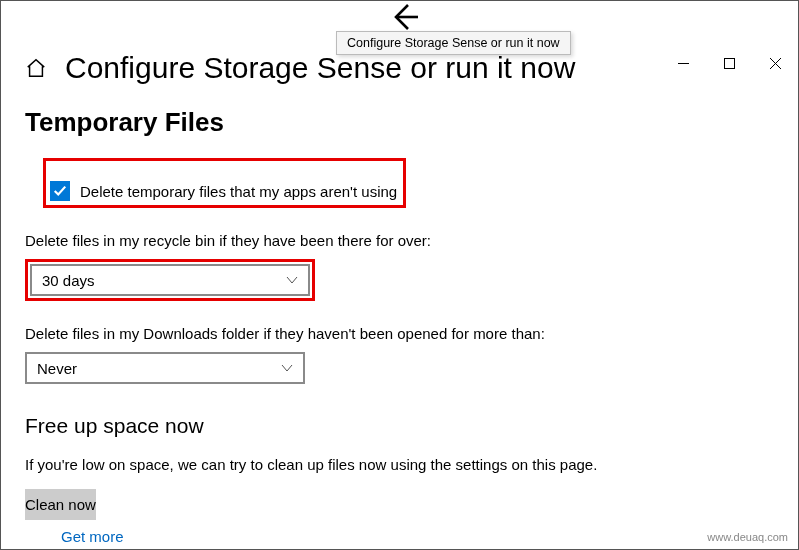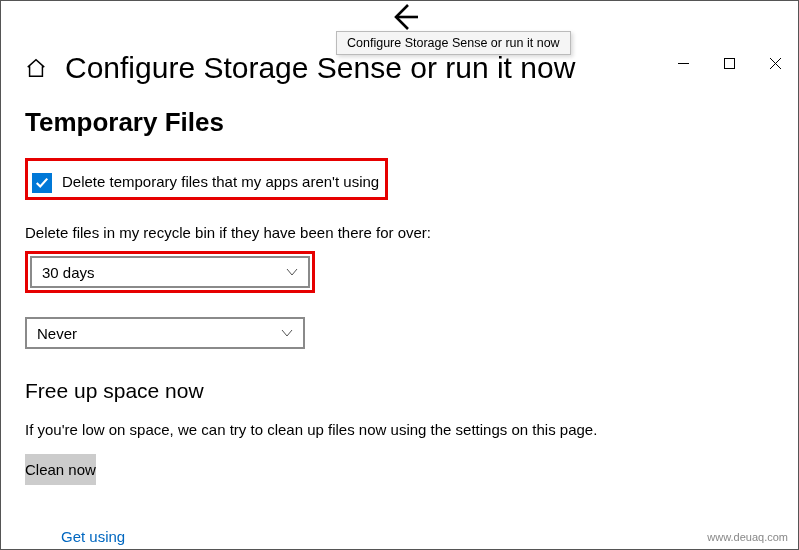--- a/index.html
+++ b/index.html
@@ -68,23 +68,24 @@
   .content {
     padding: 14px 24px 0 24px;
   }
   .section-head {
     font-size: 26px;
     font-weight: 700;
     margin: 8px 0 20px 0;
   }
   .checkbox-row {
     display: inline-flex;
-    align-items: flex-start;
+    align-items: center;
     gap: 10px;
-    padding: 12px 6px 4px 4px;
+    padding: 20px 6px 4px 4px;
+    margin-left: 18px;
   }
   .red-frame {
     border: 3px solid #e60000;
   }
   .mb-block { margin-bottom: 24px; }
   .chk {
     width: 20px; height: 20px;
     background: #0078d7;
     display: flex; align-items: center; justify-content: center;
   }
@@ -199,27 +200,28 @@
       <div class="dropdown">
         <span>30 days</span>
         <svg class="chev" viewBox="0 0 12 12">
             <polyline points="1,3 6,9 11,3" fill="none" stroke="#555" stroke-width="1"></polyline>
           </svg>
       </div>
     </div>
   </div>
 
   <div class="mb-block">
+    <div class="field-label">Delete files in my Downloads folder if they haven't been opened for more than:</div>
     <div class="dropdown">
       <span>Never</span>
       <svg class="chev" viewBox="0 0 12 12">
           <polyline points="1,3 6,9 11,3" fill="none" stroke="#555" stroke-width="1"></polyline>
         </svg>
     </div>
   </div>
 
   <div class="free-head">Free up space now</div>
   <div class="free-desc">If you're low on space, we can try to clean up files now using the settings on this page.</div>
   <button class="clean-btn">Clean now</button>
 </div>
 
-<div class="helplink">Get using</div>
+<div class="helplink">Get more</div>
 <div class="watermark">www.deuaq.com</div>
 
 </body></html>

